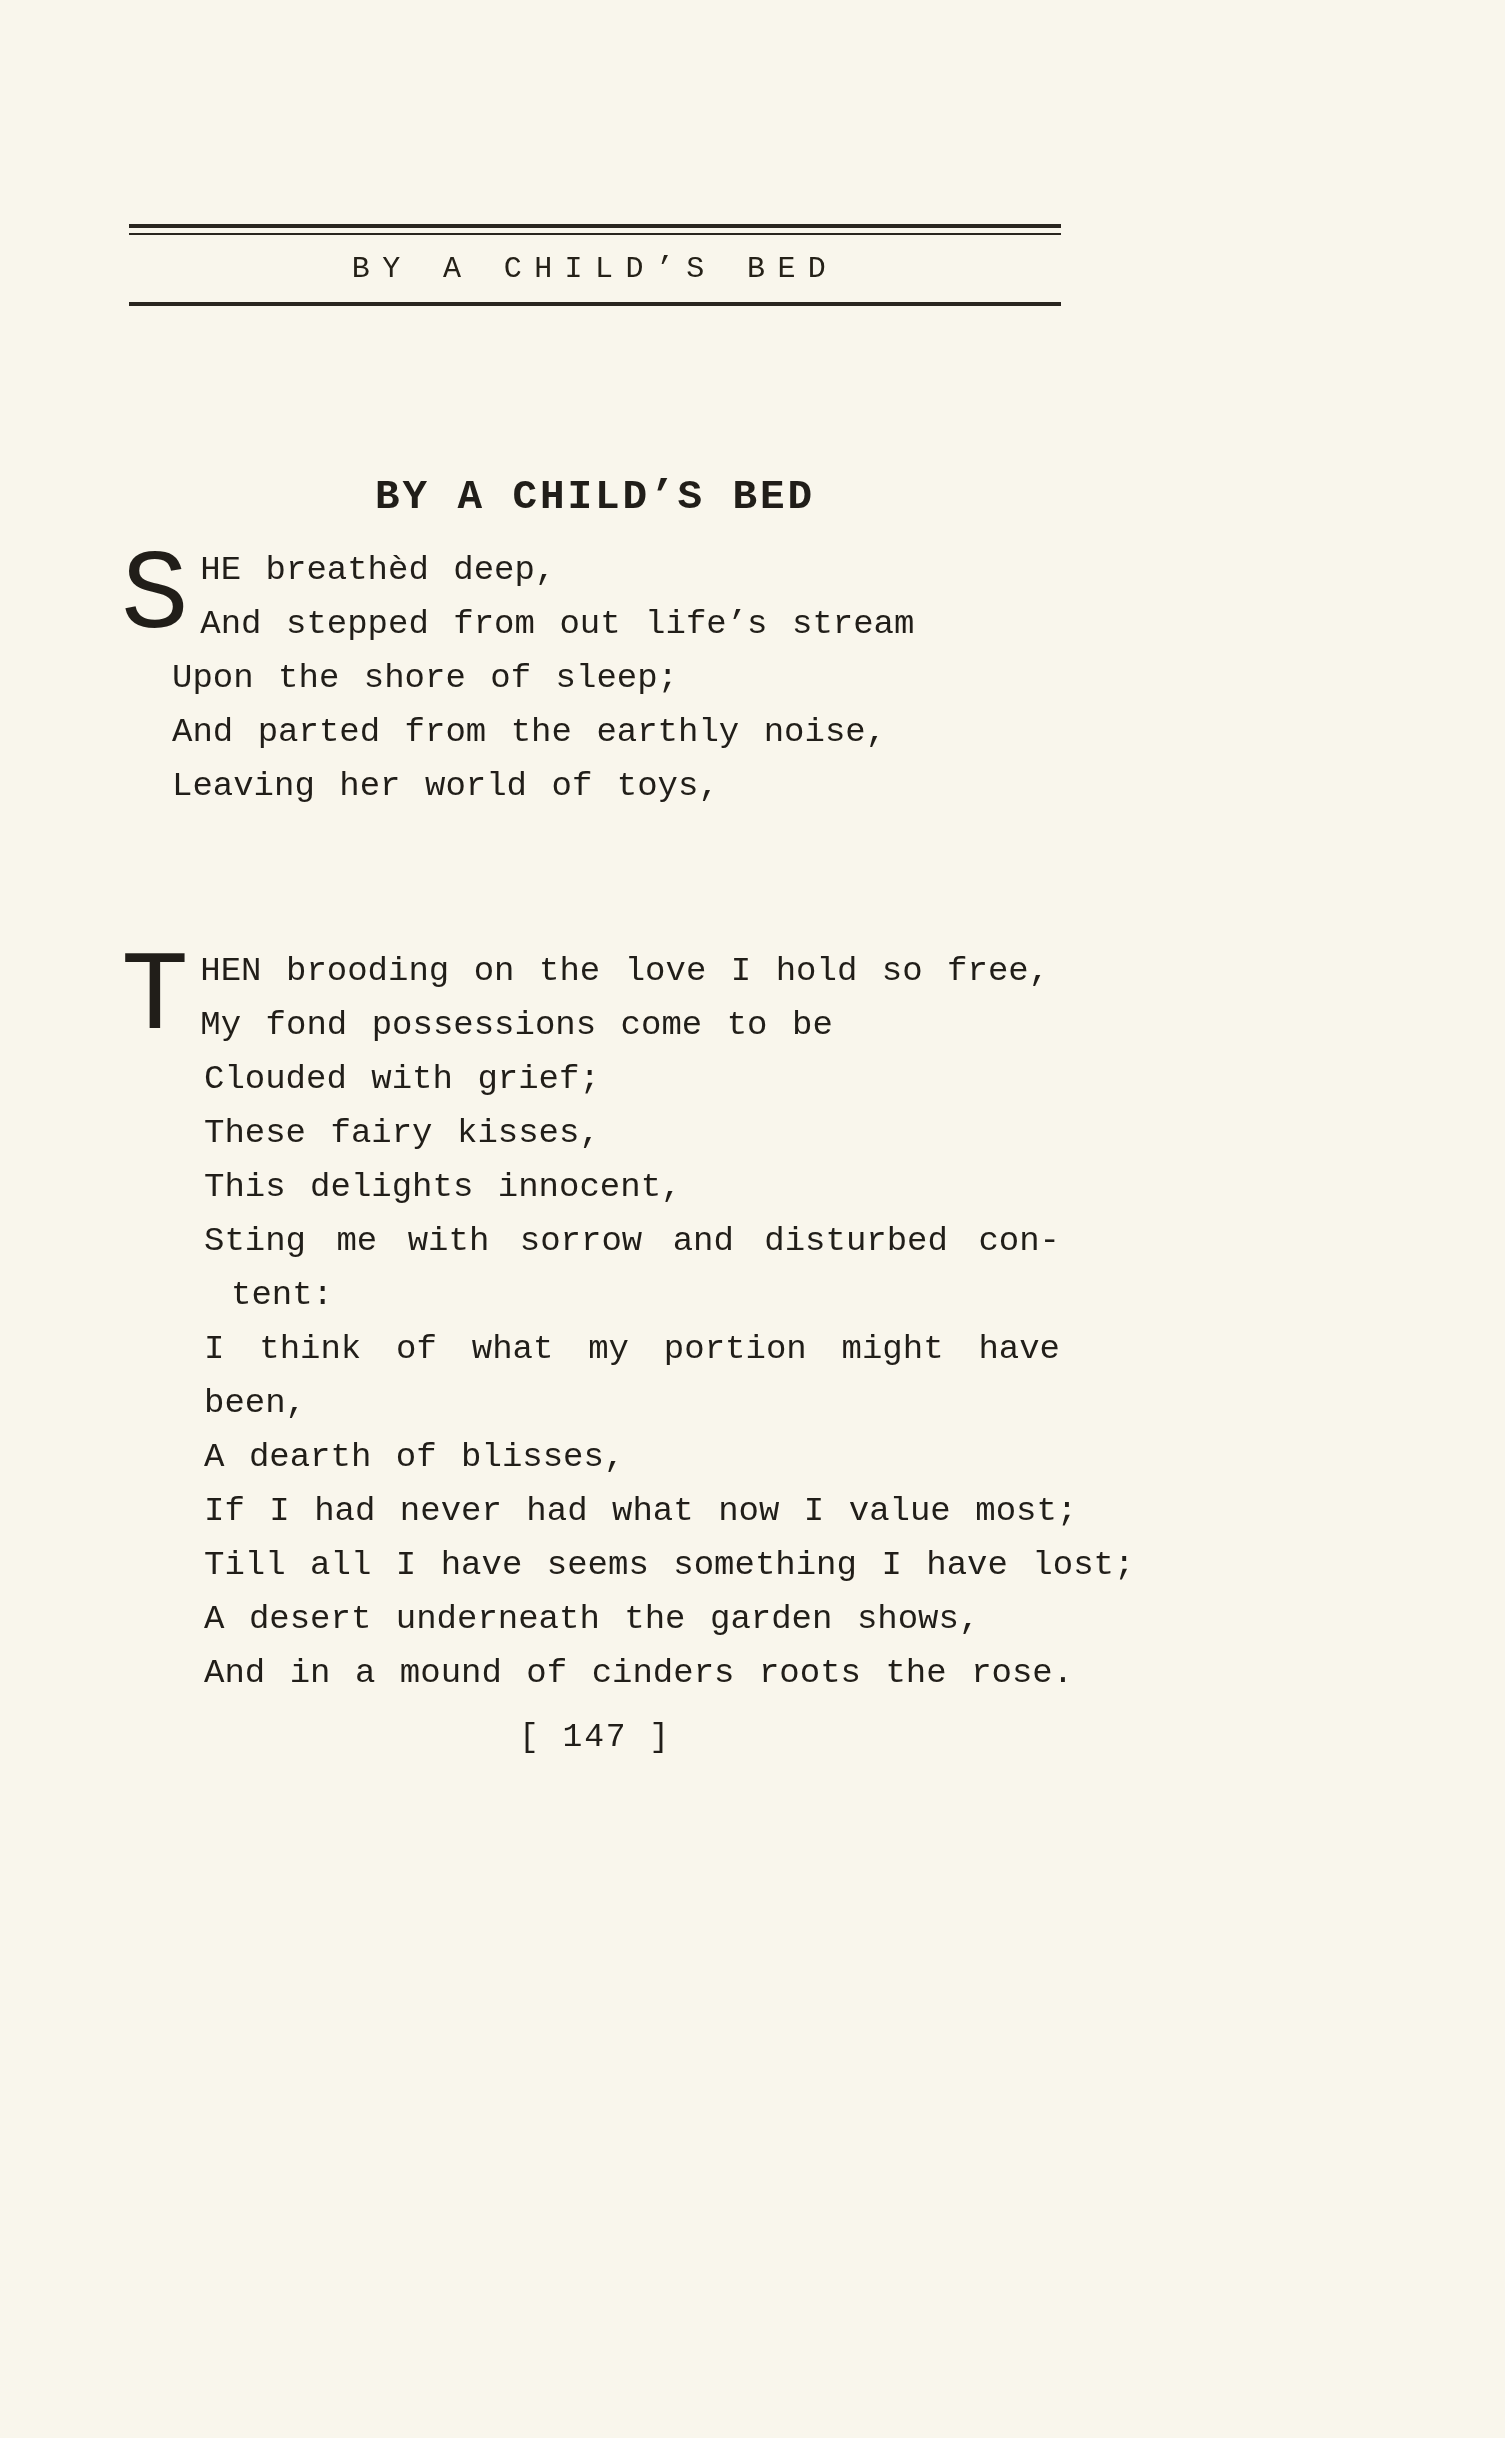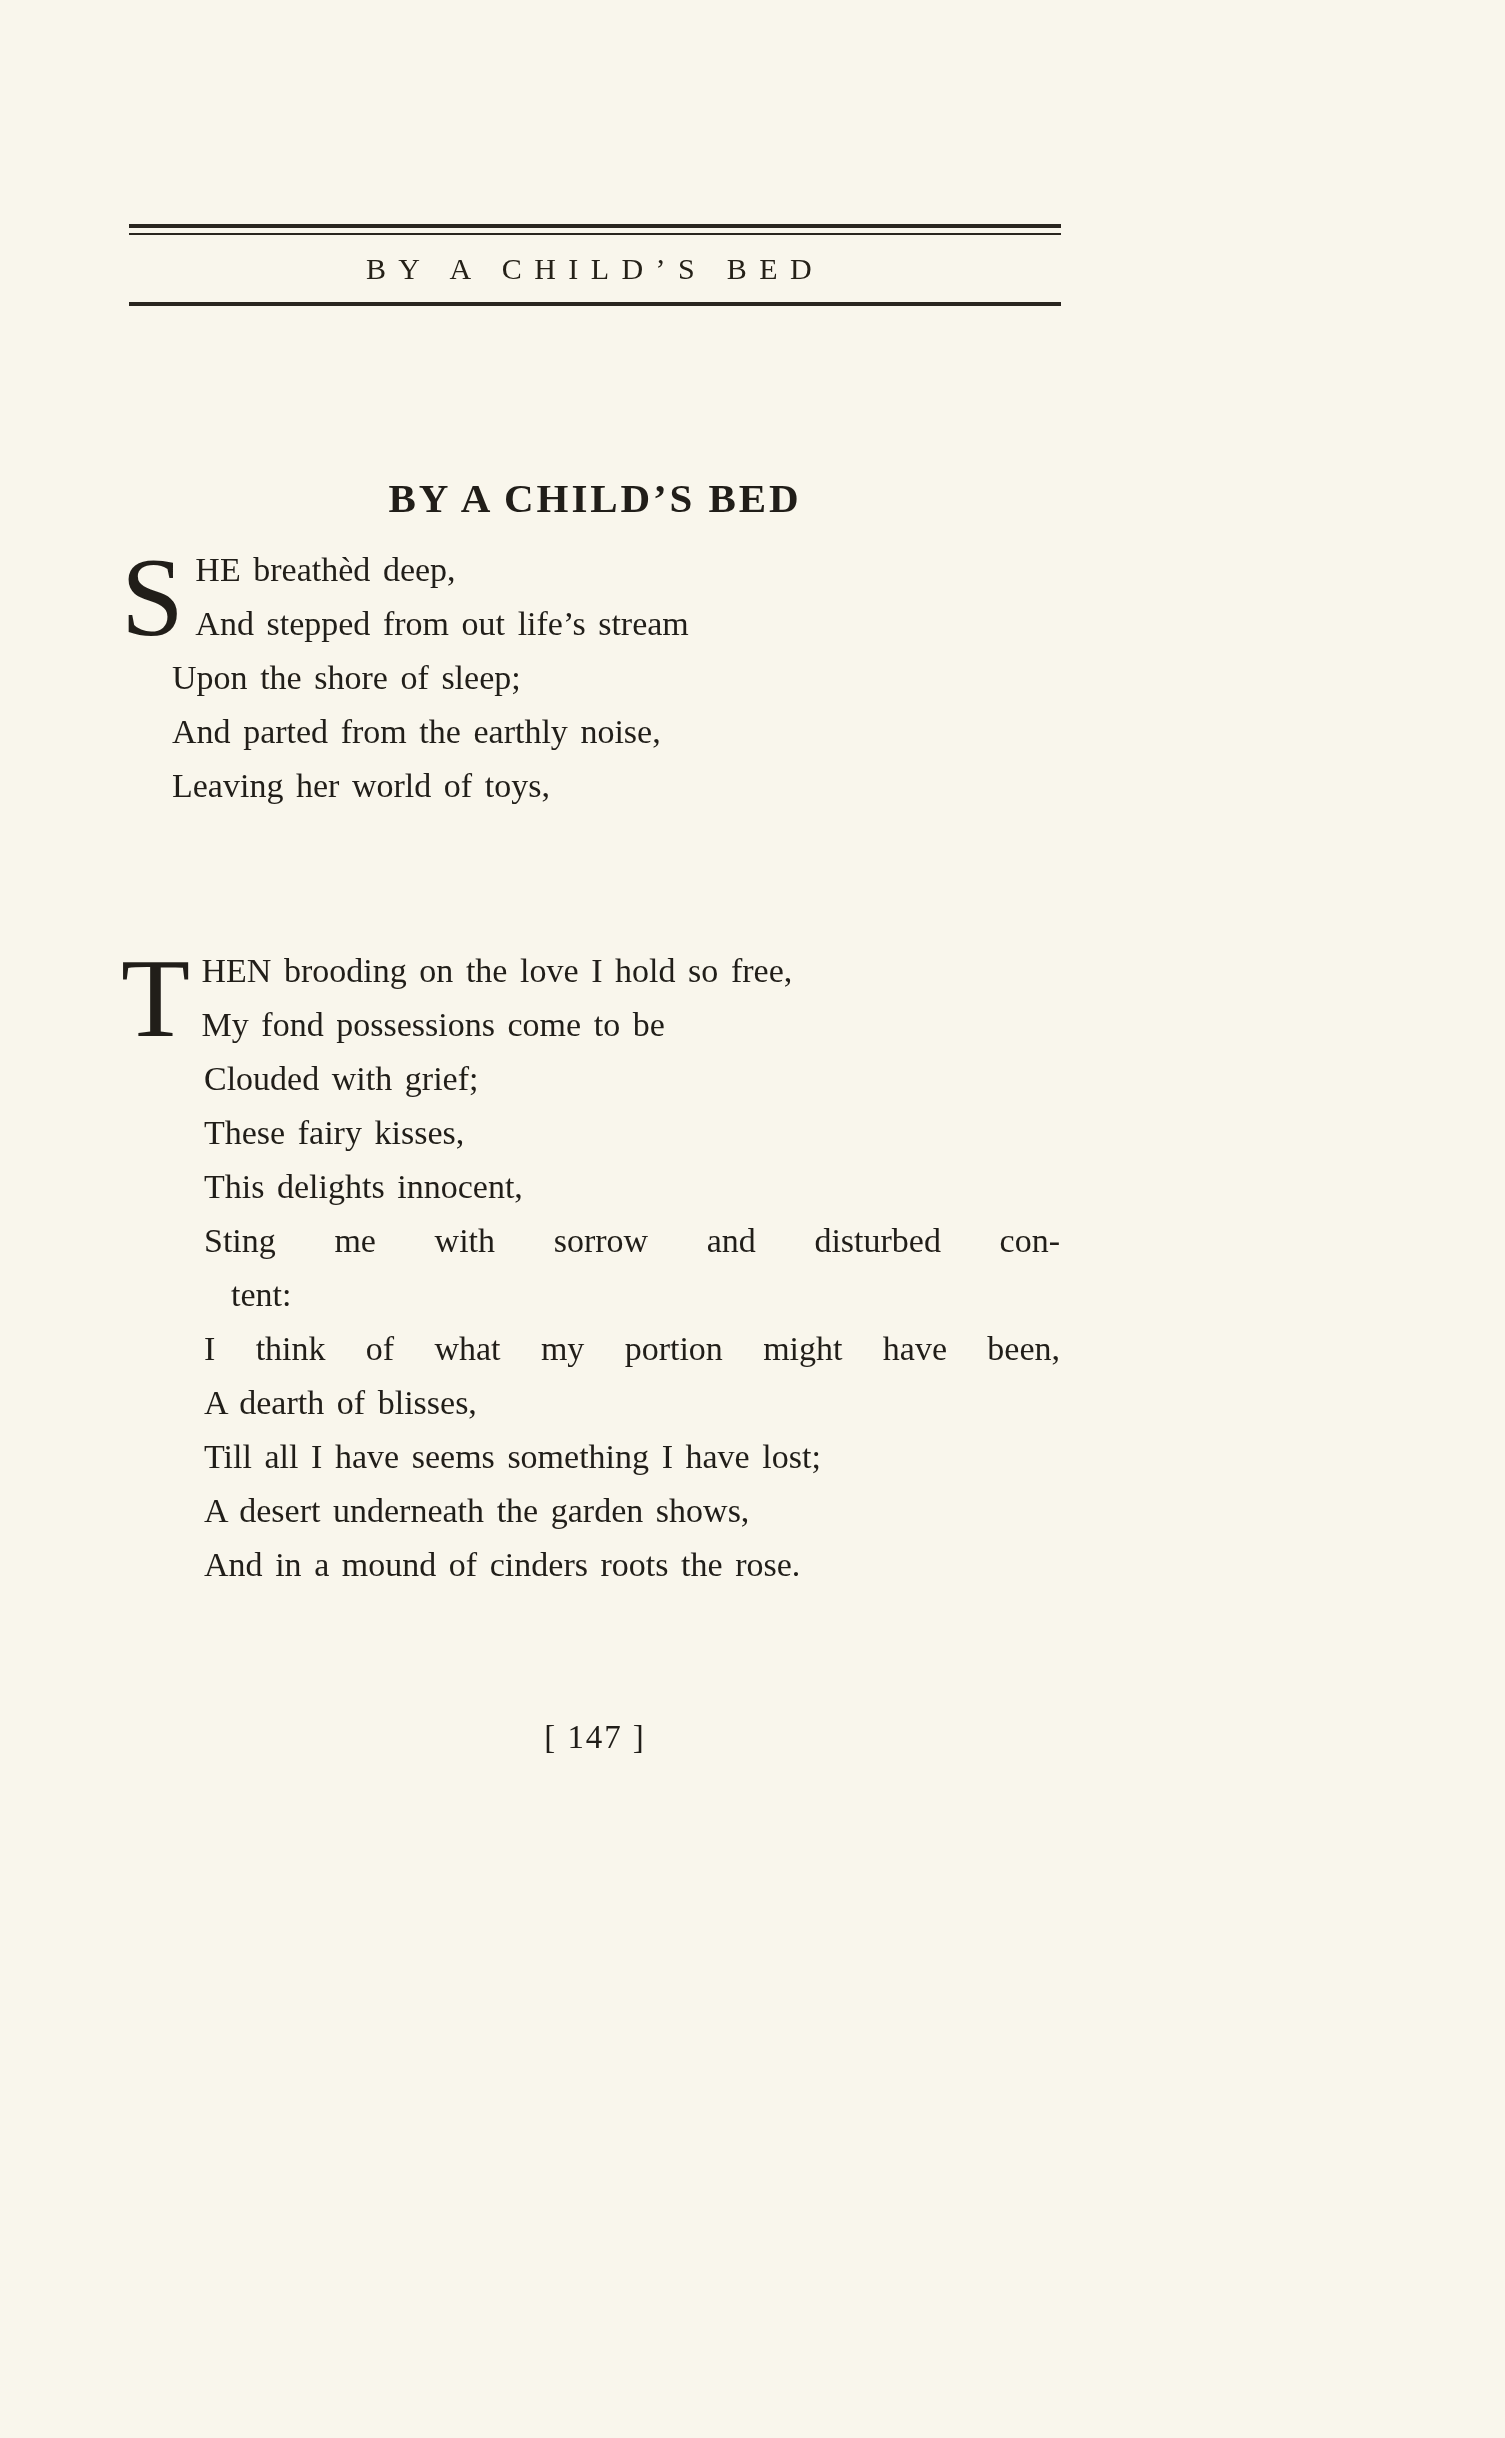--- a/index.html
+++ b/index.html
@@ -6,21 +6,21 @@
     --paper:#f9f6ec;
     --ink:#211e19;
     --rule:#2a261f;
   }
   html,body{margin:0;padding:0;background:var(--paper);}
   .page{
     position:relative;
     width:1258px;height:2438px;
     background:var(--paper);
     color:var(--ink);
-    font-family:Liberation Serif, serif;
+    font-family:Liberation Mono, monospace;
     overflow:hidden;
   }
   
   .header-block{
     position:absolute;left:129px;top:224px;width:932px;
   }
   .rule-a{height:3.8px;background:var(--rule);}
   .rule-b{height:1.9px;background:var(--rule);margin-top:5.7px;}
   .running-head{
     text-align:center;
@@ -100,20 +100,21 @@
     <span class="drop-cap">T</span>
     <div class="line">HEN brooding on the love I hold so free,</div>
     <div class="line s2-indent2">My fond possessions come to be</div>
     <div class="line s2-body">Clouded with grief;</div>
     <div class="line s2-body">These fairy kisses,</div>
     <div class="line s2-body">This delights innocent,</div>
     <div class="line s2-body stretch">Sting me with sorrow and disturbed con-</div>
     <div class="line s2-tent">tent:</div>
     <div class="line s2-body stretch">I think of what my portion might have been,</div>
     <div class="line s2-body">A dearth of blisses,</div>
+    <div class="line s2-body">If I had never had what now I value most;</div>
     <div class="line s2-body">Till all I have seems something I have lost;</div>
     <div class="line s2-body">A desert underneath the garden shows,</div>
     <div class="line s2-body">And in a mound of cinders roots the rose.</div>
   </div>
 
   <div class="page-number">[ 147 ]</div>
 
 </div>
 
 

